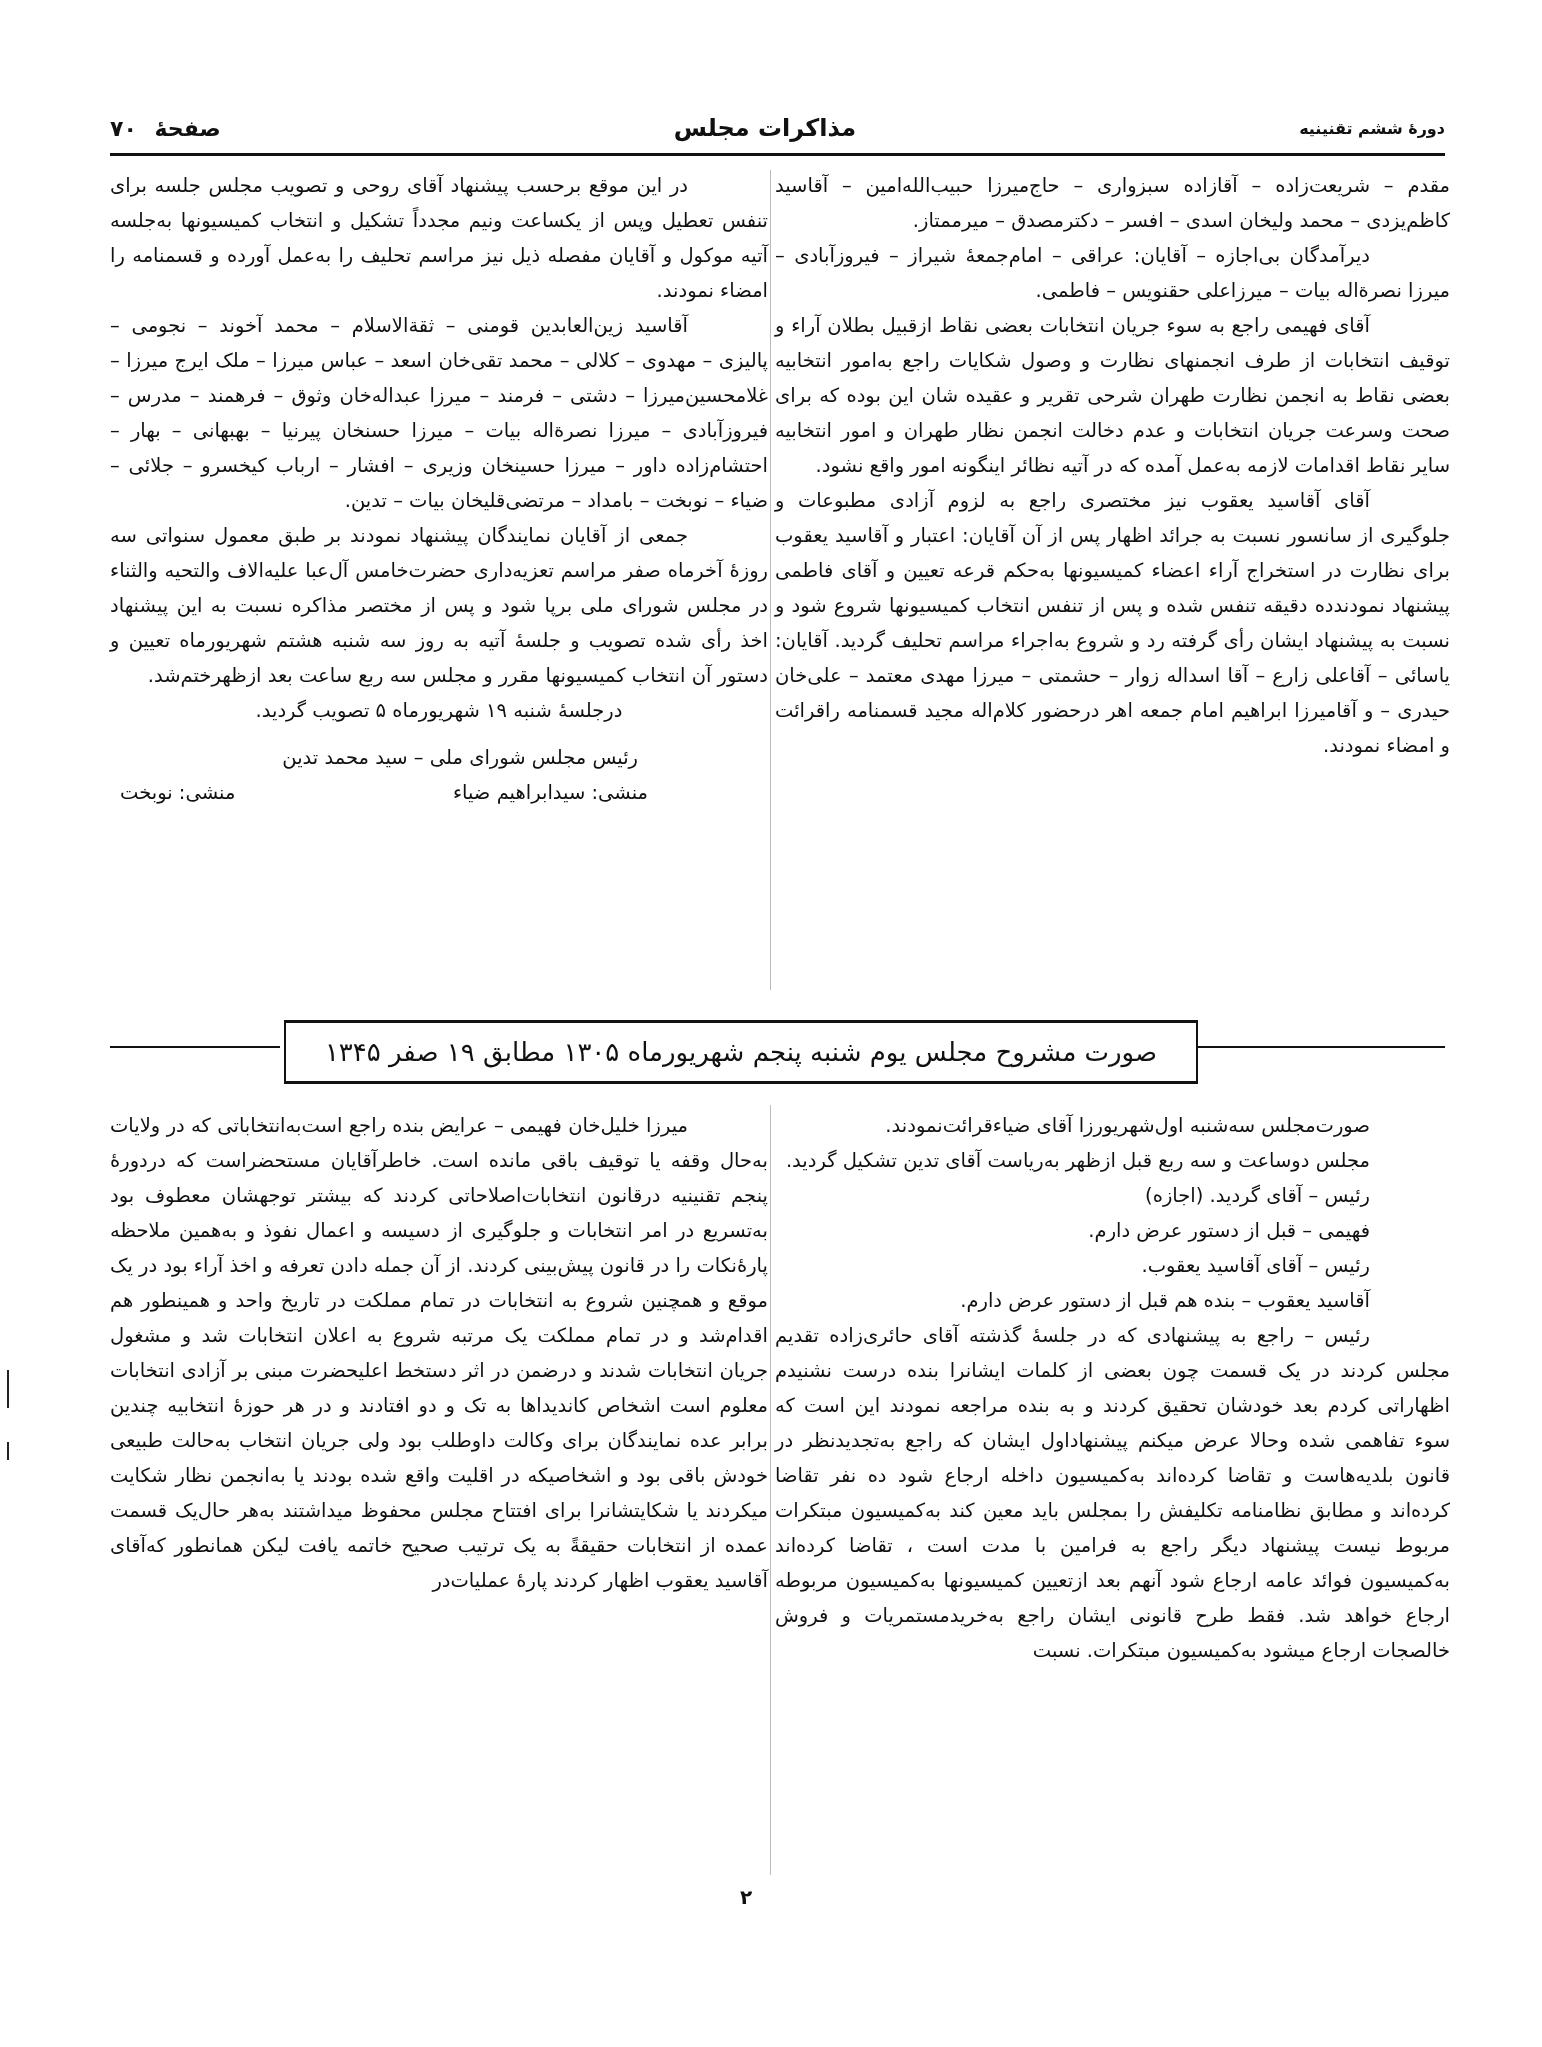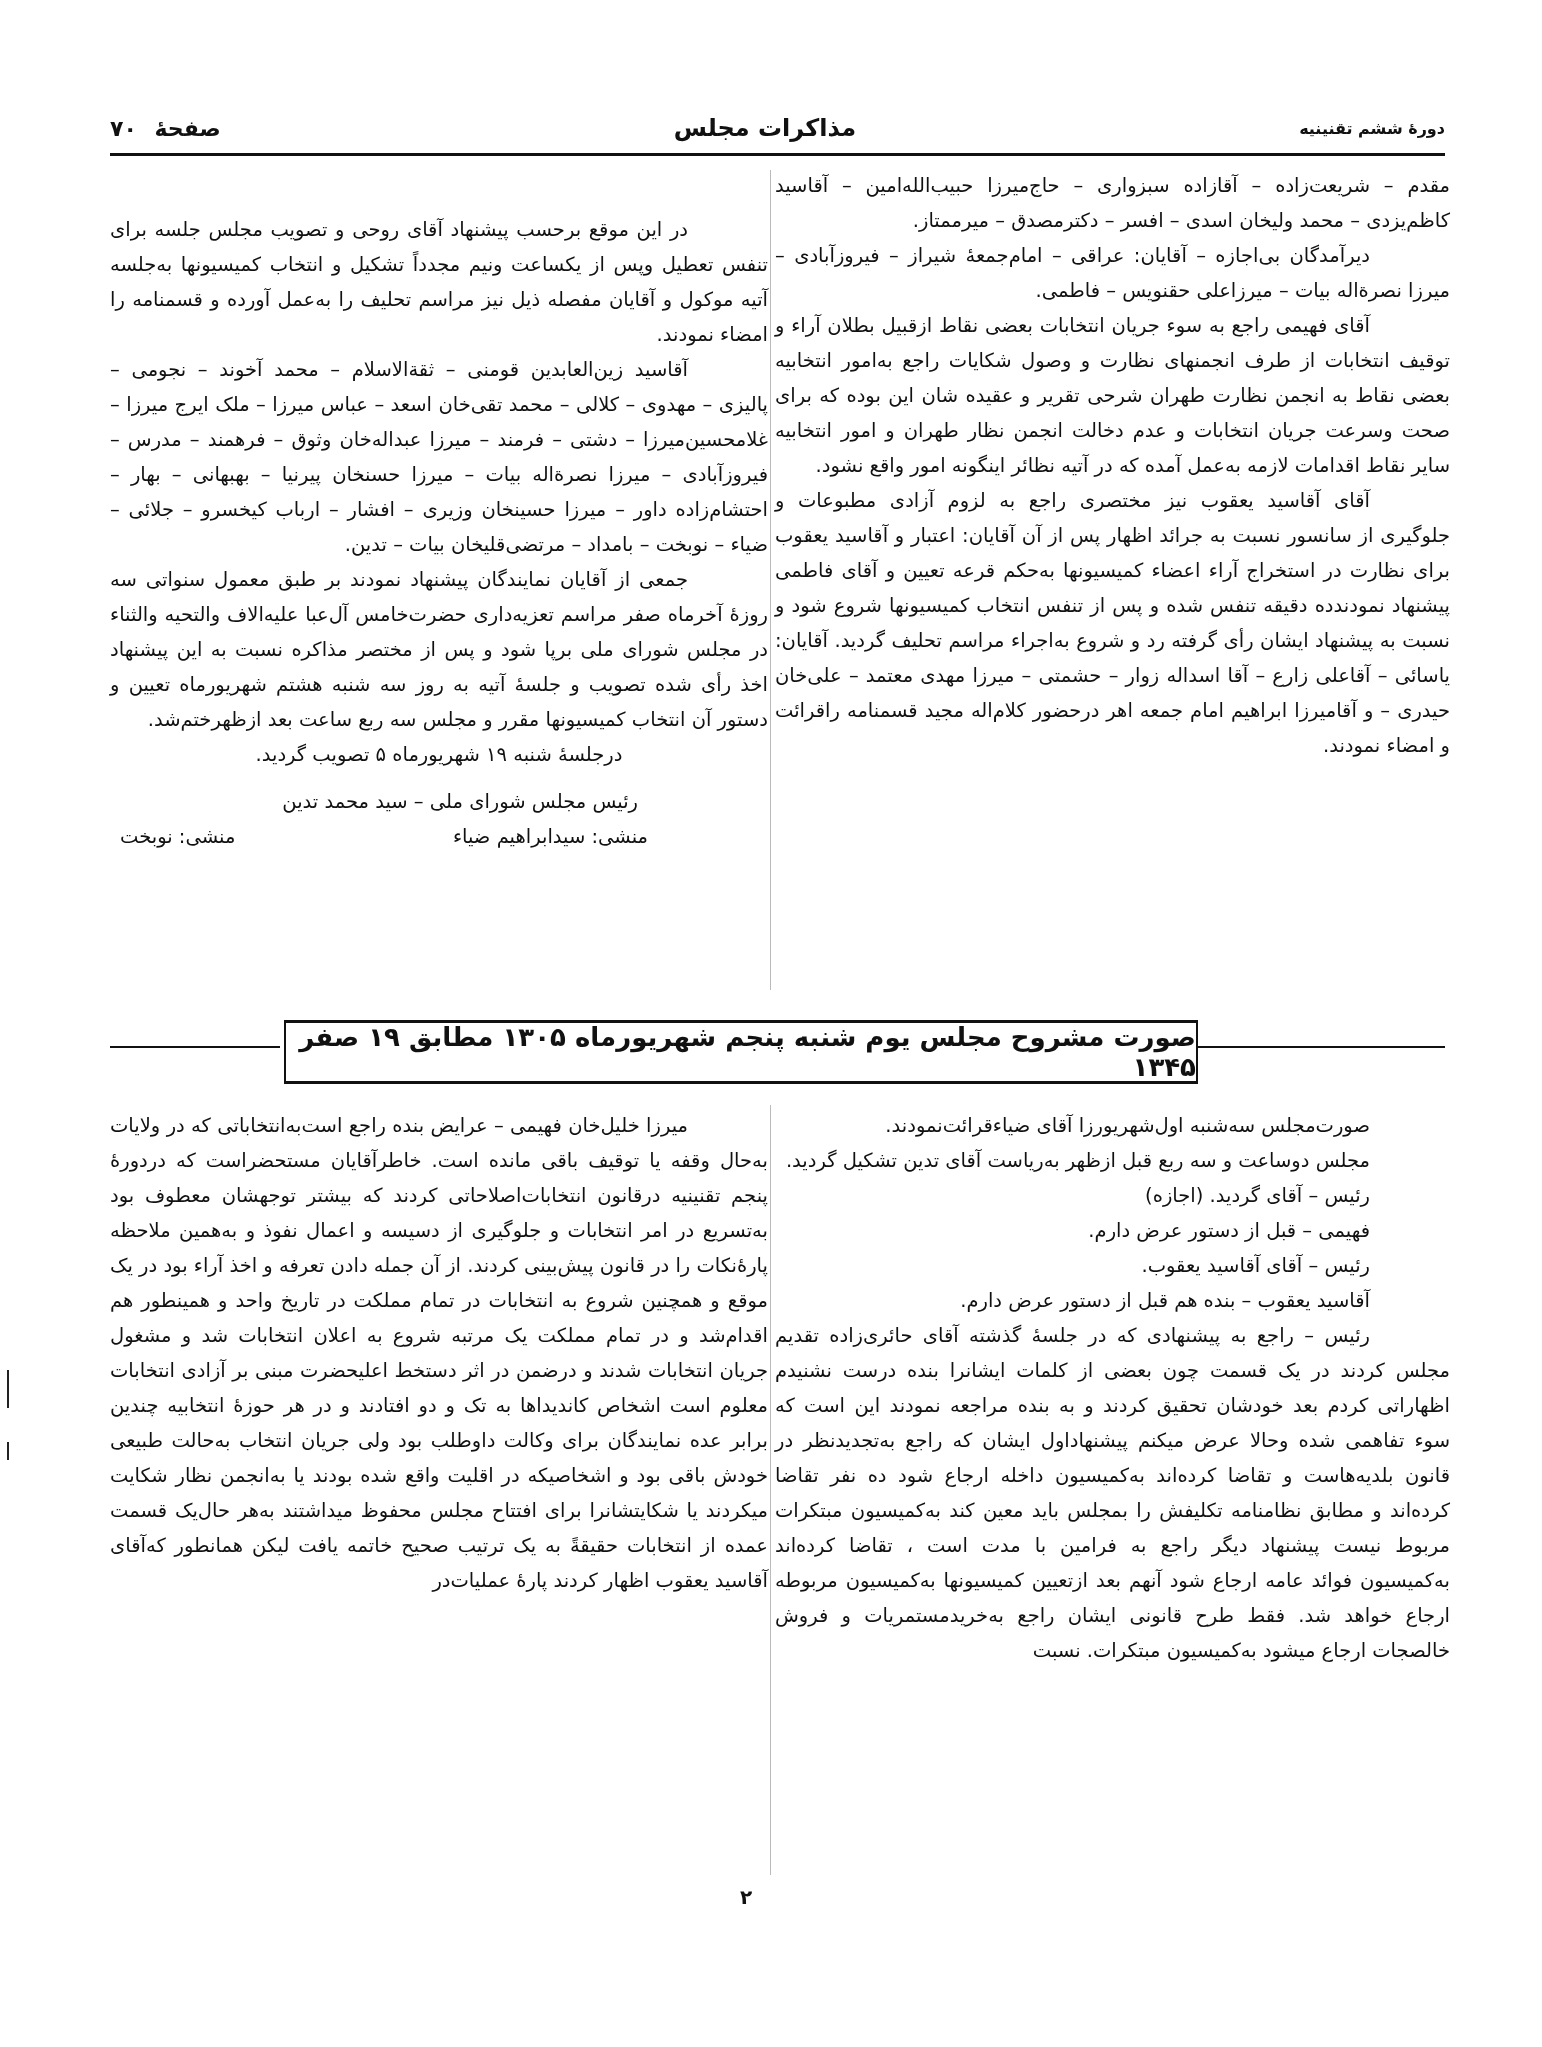--- a/index.html
+++ b/index.html
@@ -21,32 +21,32 @@
     position: absolute; left: 110px; top: 153px; width: 1335px; height: 3px; background: #111;
   }
   .col {
     position: absolute; direction: rtl; text-align: justify; text-align-last: right;
     font-size: 19.5px; line-height: 35px;
   }
   .col p { margin: 0; }
   .col p.indent { text-indent: 80px; }
   .col p.center { text-align: right; text-align-last: center; }
   .col-tr { left: 775px; top: 168px; width: 675px; }
-  .col-tl { left: 110px; top: 168px; width: 658px; margin-top: 44px; }
+  .col-tl { left: 110px; top: 168px; width: 658px; }
   .col-br { left: 775px; top: 1108px; width: 675px; }
   .col-bl { left: 110px; top: 1108px; width: 658px; }
   .col-divider { position: absolute; left: 770px; width: 1px; background: #bbb; }
   .sig-line { margin-top: 12px !important; padding-right: 130px; text-align: left; text-align-last: right !important; }
   .sig-secretaries { display: flex; justify-content: space-between; padding: 0 120px 0 10px; }
   .banner {
     position: absolute; left: 284px; top: 1020px; width: 910px; height: 58px;
     border-top: 3px solid #111; border-bottom: 3px solid #111;
     border-left: 2px solid #111; border-right: 2px solid #111;
     direction: rtl; display: flex; align-items: center; justify-content: center;
-    font-weight: bold; font-size: 26px;
+    font-weight: normal; font-size: 26px;
   }
   .banner-rule-left { position: absolute; left: 110px; top: 1046px; width: 170px; height: 2px; background: #111; }
   .banner-rule-right { position: absolute; left: 1198px; top: 1046px; width: 247px; height: 2px; background: #111; }
   .footer-num {
     position: absolute; left: 740px; top: 1885px; font-weight: bold; font-size: 20px;
   }
   .margin-mark { position: absolute; left: 7px; width: 2px; background: #222; }
 </style>
 </head>
 <body>

